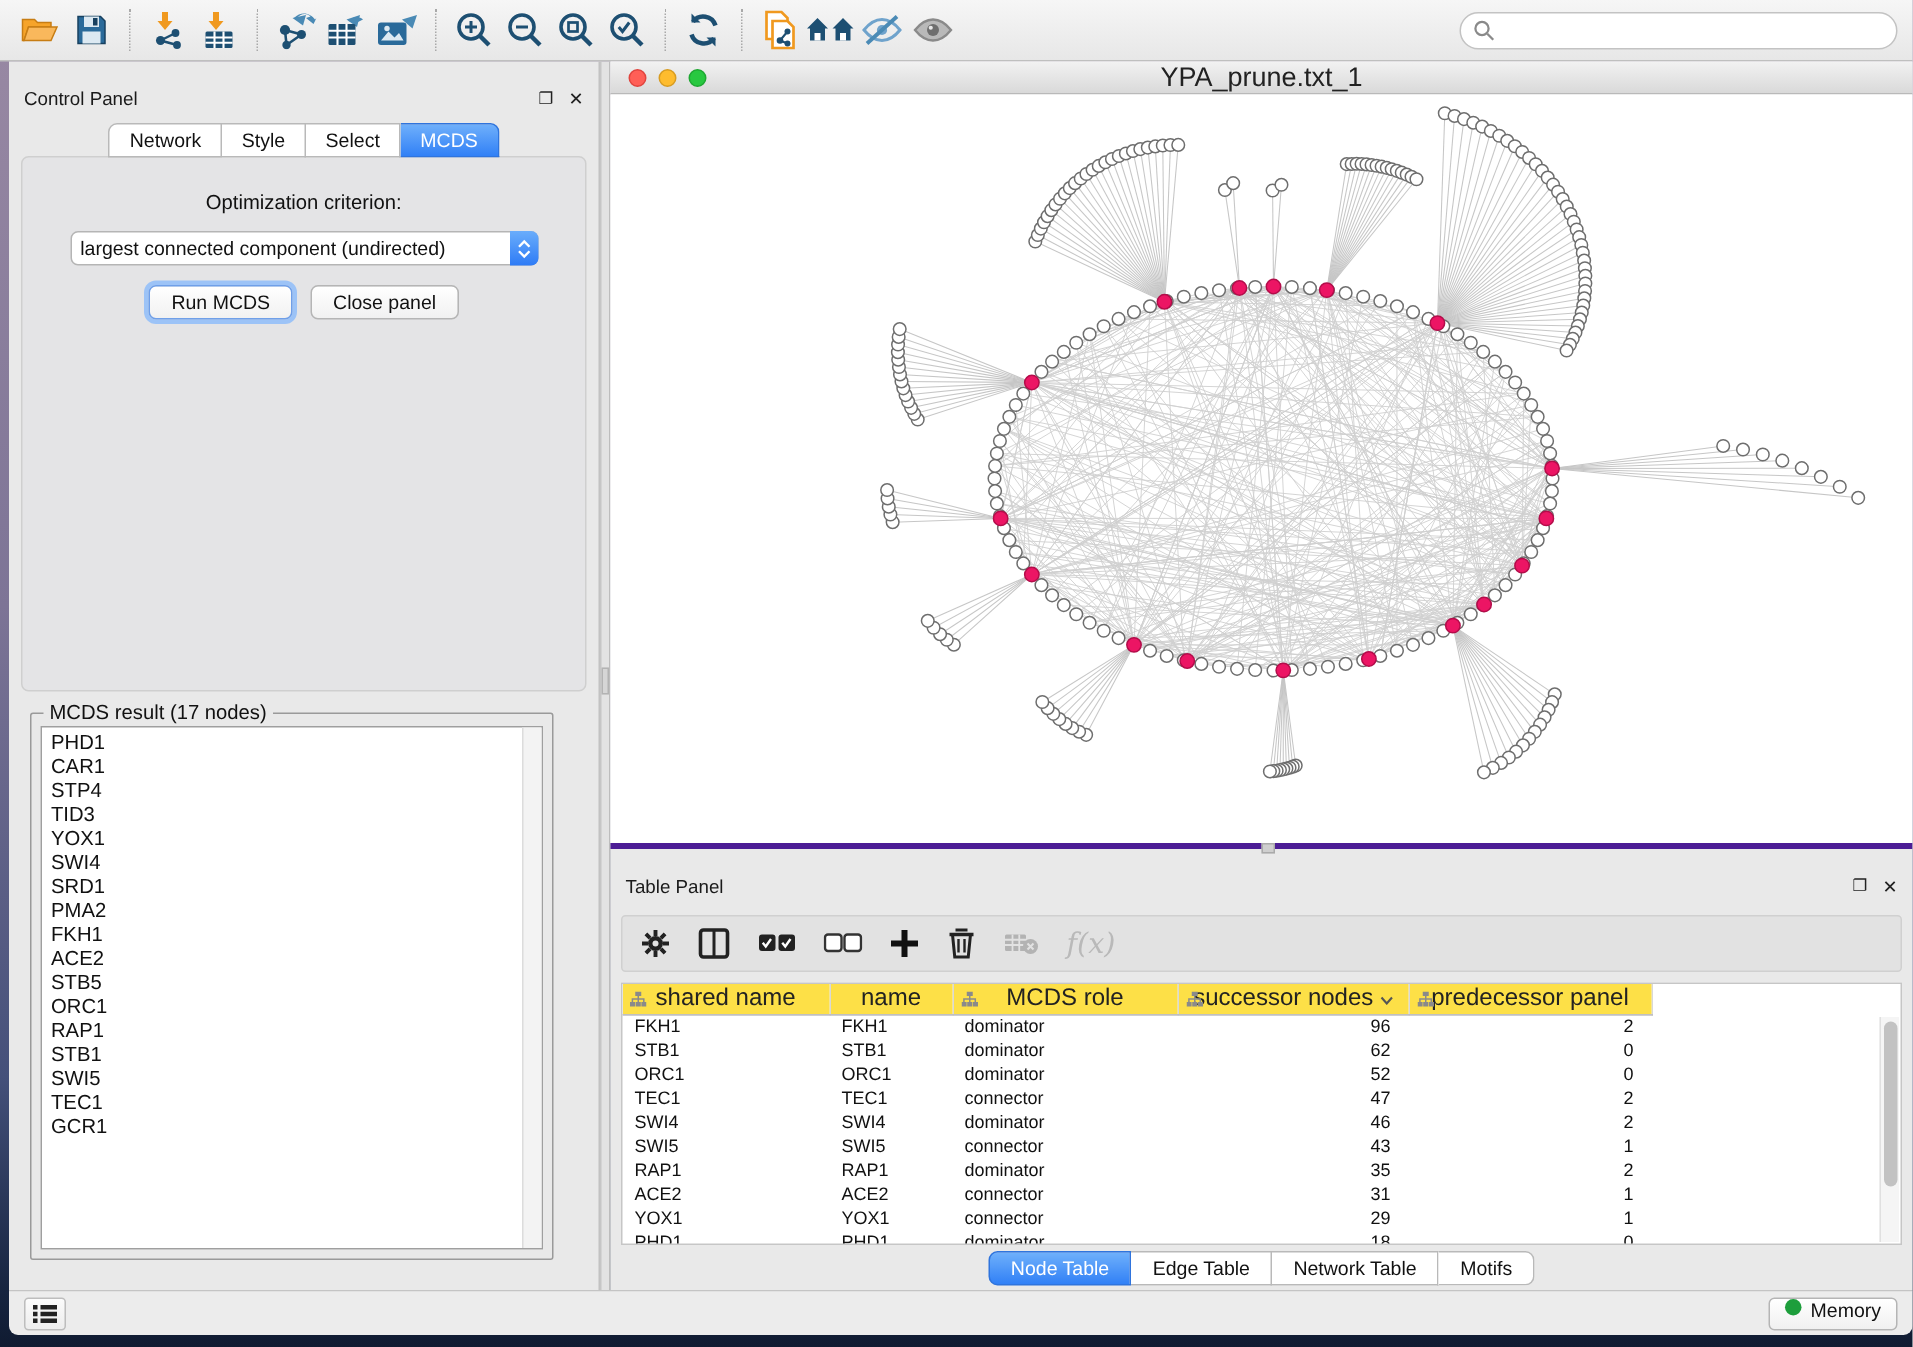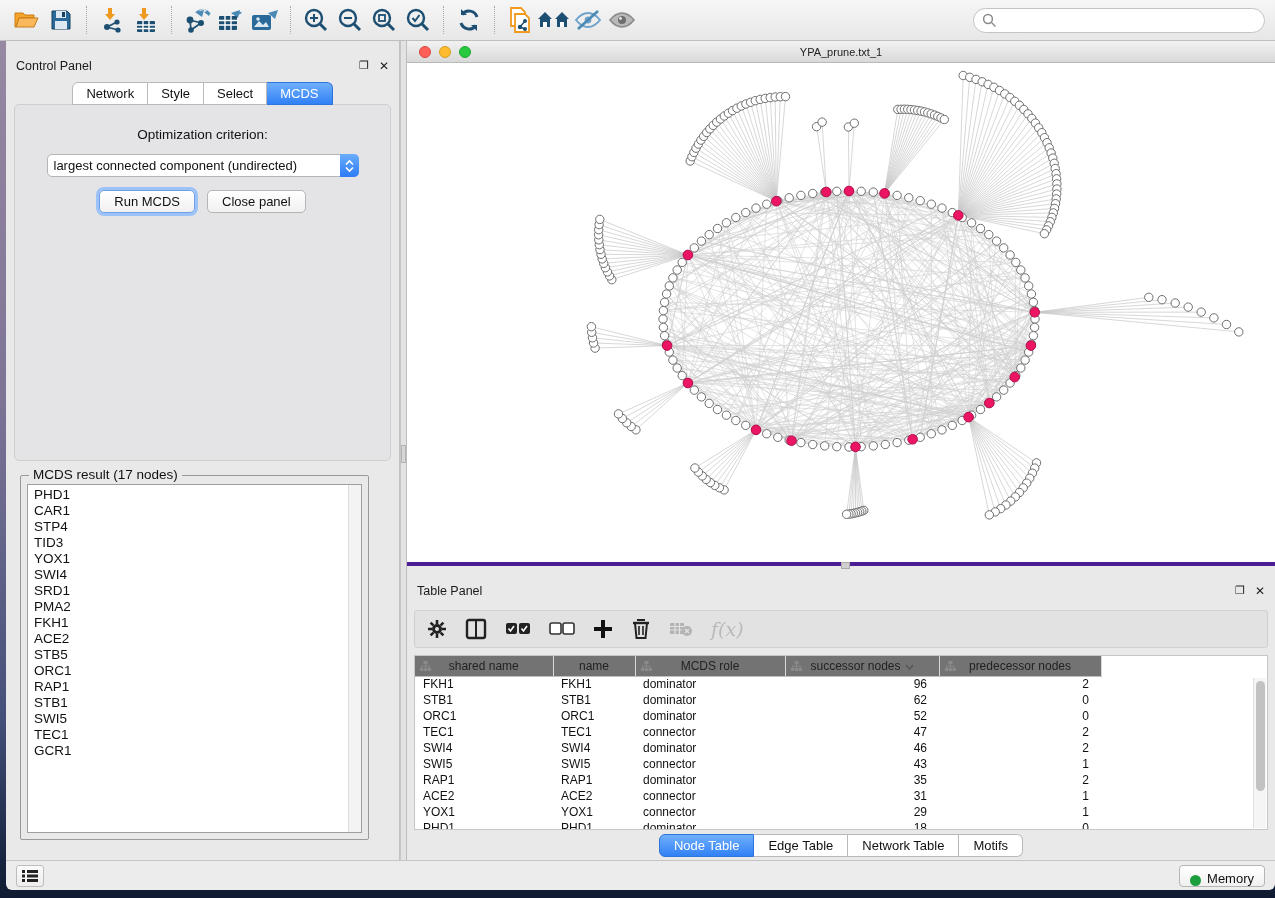--- a/index.html
+++ b/index.html
@@ -62,55 +62,55 @@
   #right-col { position:absolute; left:407px; top:41px; width:868px; height:819px; display:flex; flex-direction:column; }
 
   #network-view { height:521px; display:flex; flex-direction:column; background:#fff; }
   #net-titlebar { height:22px; background:linear-gradient(180deg,#f2f2f2,#d9d9d9); border-bottom:1px solid #b9b9b9;
     display:flex; align-items:center; position:relative; }
   .traffic { display:flex; gap:8px; margin-left:12px; }
   .light { width:12px; height:12px; border-radius:50%; }
   .light.red { background:#ff5f57; border:1px solid #e0443e; }
   .light.yellow { background:#febc2e; border:1px solid #d89c21; }
   .light.green { background:#28c840; border:1px solid #1ea832; }
-  #net-title { position:absolute; left:0; right:0; text-align:center; font-size:11px; color:#222; }
+  #net-title { position:absolute; left:0; right:0; text-align:center; font-size:18px; color:#222; }
   #net-canvas { flex:1; background:#fff; position:relative; }
   #net-canvas svg { display:block; }
 
   
   #table-panel { height:298px; background:#e9e9e9; border-top:4px solid #4c1d95; display:flex; flex-direction:column; position:relative; }
   #h-grip { position:absolute; top:-4px; left:50%; width:9px; height:7px; background:#cfcfcf; border:1px solid #aaa; }
   #tp-toolbar { margin:6px 7px 0 7px; height:38px; background:#e2e2e2; border:1px solid #d0d0d0; border-radius:3px;
     display:flex; align-items:center; gap:18px; padding:0 12px; }
   .tp-icon { display:flex; align-items:center; justify-content:center; }
   #fx-label { font-family:"DejaVu Serif","Liberation Serif",serif; font-style:italic; font-size:19px; color:#b9b9b9; }
 
   #node-table { margin:7px 7px 0 7px; flex:1; background:#fff; border:1px solid #c6c6c6; overflow:hidden; position:relative; }
   table { border-collapse:collapse; width:686px; table-layout:fixed; }
-  thead th { height:20px; background:#737373; border-right:1px solid #d8d8d8; border-bottom:1px solid #c0c0c0;
-    font-weight:normal; font-size:12px; color:#222; position:relative; padding:0; }
+  thead th { height:20px; background:#fde047; border-right:1px solid #d8d8d8; border-bottom:1px solid #c0c0c0;
+    font-weight:normal; font-size:16px; color:#222; position:relative; padding:0; }
   .th-inner { display:flex; align-items:center; justify-content:center; gap:4px; padding:0 4px; }
   .th-inner .shared-icon { position:absolute; left:5px; top:5px; }
   tbody td { height:16px; font-size:12px; padding:0 12px 0 8px; white-space:nowrap; }
   td.num { text-align:right; }
   #table-scroll { position:absolute; right:1px; top:22px; bottom:1px; width:13px; background:#f5f5f5; border-left:1px solid #e0e0e0; }
   #table-thumb { position:absolute; top:3px; left:2px; width:9px; height:110px; background:#c2c2c2; border-radius:5px; }
 
   #tp-tabs { height:30px; display:flex; justify-content:center; align-items:center; }
   #tp-tabs .seg-tab { border-radius:0; padding:3px 14px; }
   #tp-tabs .seg-tab:first-child { border-radius:6px 0 0 6px; }
   #tp-tabs .seg-tab:last-child { border-radius:0 6px 6px 0; }
 
   
   #status-bar { position:absolute; left:6px; top:860px; width:1269px; height:30px; background:#ececec;
     border-top:1px solid #c4c4c4; border-radius:0 0 6px 6px; display:flex; align-items:center; padding:0 10px; }
   #list-btn { width:28px; height:22px; background:linear-gradient(180deg,#fbfbfb,#ededed); border:1px solid #bdbdbd;
     border-radius:3px; display:flex; align-items:center; justify-content:center; }
   #memory-btn { margin-left:auto; height:22px; background:linear-gradient(180deg,#ffffff,#f0f0f0); border:1px solid #b5b5b5;
-    border-radius:4px; display:flex; align-items:flex-end; gap:6px; padding:0 10px; font-size:13px; }
+    border-radius:4px; display:flex; align-items:flex-start; gap:6px; padding:0 10px; font-size:13px; }
   #memory-dot { width:11px; height:11px; border-radius:50%; background:#1d9e3c; }
 </style>
 </head>
 <body>
 
 <div id="toolbar">
   <div class="tb-btn">
     <svg width="28" height="24" viewBox="0 0 28 24">
         <path d="M2 5h8l2 2h9v3H6L3 19 2 19z" fill="#f6a42a" stroke="#c77d14"></path>
         <path d="M6 10h19l-4 9H3z" fill="#f9b85c" stroke="#c77d14"></path>
@@ -1292,21 +1292,21 @@
                 <span class="th-inner">
                   <svg class="shared-icon" width="11" height="11" viewBox="0 0 11 11">
                     <g fill="#8a8a8a">
                       <rect x="3.5" y="0" width="4" height="3"></rect>
                       <rect x="0" y="7" width="3.4" height="3"></rect>
                       <rect x="3.8" y="7" width="3.4" height="3"></rect>
                       <rect x="7.6" y="7" width="3.4" height="3"></rect>
                     </g>
                     <path d="M5.5 3v2M1.6 7V5h7.6v2M5.5 5v2" stroke="#8a8a8a" fill="none"></path>
                   </svg>
-                  <span>predecessor nodes</span>
+                  <span>predecessor panel</span>
                 </span>
               </th>
             </tr>
           </thead>
         <tbody id="tbody">
             <tr>
               <td>FKH1</td>
               <td>FKH1</td>
               <td>dominator</td>
               <td class="num">96</td>

